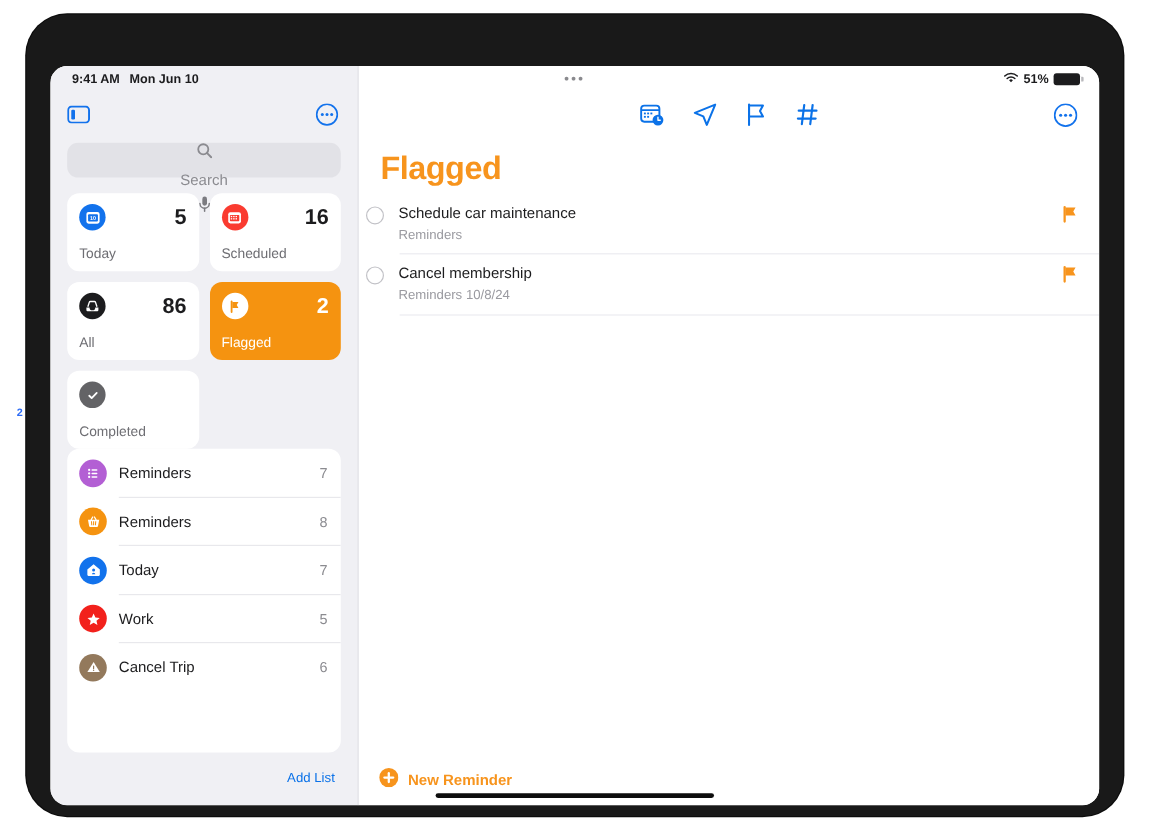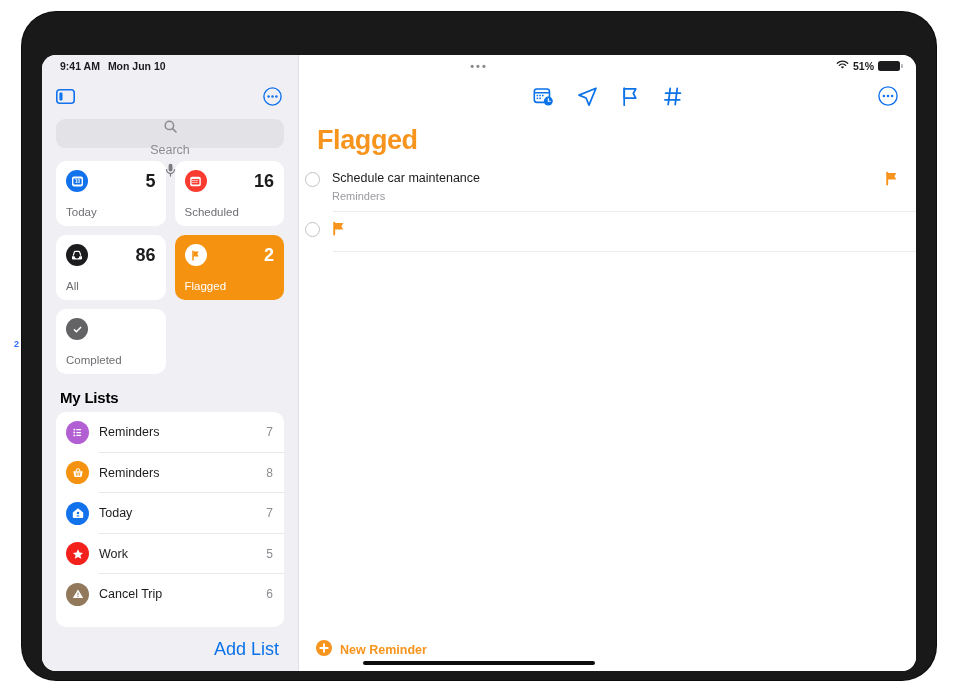--- a/index.html
+++ b/index.html
@@ -242,21 +242,21 @@
 
   #add-list-bar {
     height: 44px;
     flex: 0 0 44px;
     display: flex;
     align-items: center;
     justify-content: flex-end;
     padding-right: 19px;
   }
   #add-list-button {
-    font-size: 18px;
+    font-size: 11px;
     color: #0b72e8;
     cursor: pointer;
     background: none;
     border: none;
     font-family: inherit;
   }
 
   
   #content {
     flex: 1 1 auto;
@@ -502,21 +502,20 @@
                 <path d="M3.4 6.8 5.4 8.8 9.6 4.4" fill="none" stroke="#ffffff" stroke-width="1.5" stroke-linecap="round" stroke-linejoin="round"></path>
               </svg>
             </span>
             <span class="smart-count"></span>
           </div>
           <span class="smart-label">Completed</span>
         </div>
 
       </div>
 
-      <h2 id="my-lists-header">My Lists</h2>
 
       <div id="lists-card">
 
         <div class="list-row">
           <span class="list-icon" style="background:#b35fd4;">
             <svg width="13" height="13" viewBox="0 0 13 13">
               <g fill="#ffffff">
                 <circle cx="3.3" cy="3.6" r="0.95"></circle>
                   <rect x="5.2" y="3" width="5" height="1.3" rx="0.65"></rect>
                 <circle cx="3.3" cy="6.5" r="0.95"></circle>
@@ -658,20 +657,24 @@
           <span class="reminder-flag">
             <svg width="13" height="15" viewBox="0 0 13 15">
               <path d="M2.2 1.6v12" stroke="#f7941d" stroke-width="1.9" stroke-linecap="round" fill="none"></path>
               <path d="M2.9 2h8.4l-1.9 3.3 1.9 3.3H2.9z" fill="#f7941d"></path>
             </svg>
           </span>
         </div>
 
         <div class="reminder-row">
           <span class="checkbox"></span>
+          <div class="reminder-text">
+            <div class="reminder-title">Cancel membership</div>
+            <div class="reminder-sub">Reminders  10/8/24</div>
+          </div>
           <span class="reminder-flag">
             <svg width="13" height="15" viewBox="0 0 13 15">
               <path d="M2.2 1.6v12" stroke="#f7941d" stroke-width="1.9" stroke-linecap="round" fill="none"></path>
               <path d="M2.9 2h8.4l-1.9 3.3 1.9 3.3H2.9z" fill="#f7941d"></path>
             </svg>
           </span>
         </div>
 
       </div>
 

